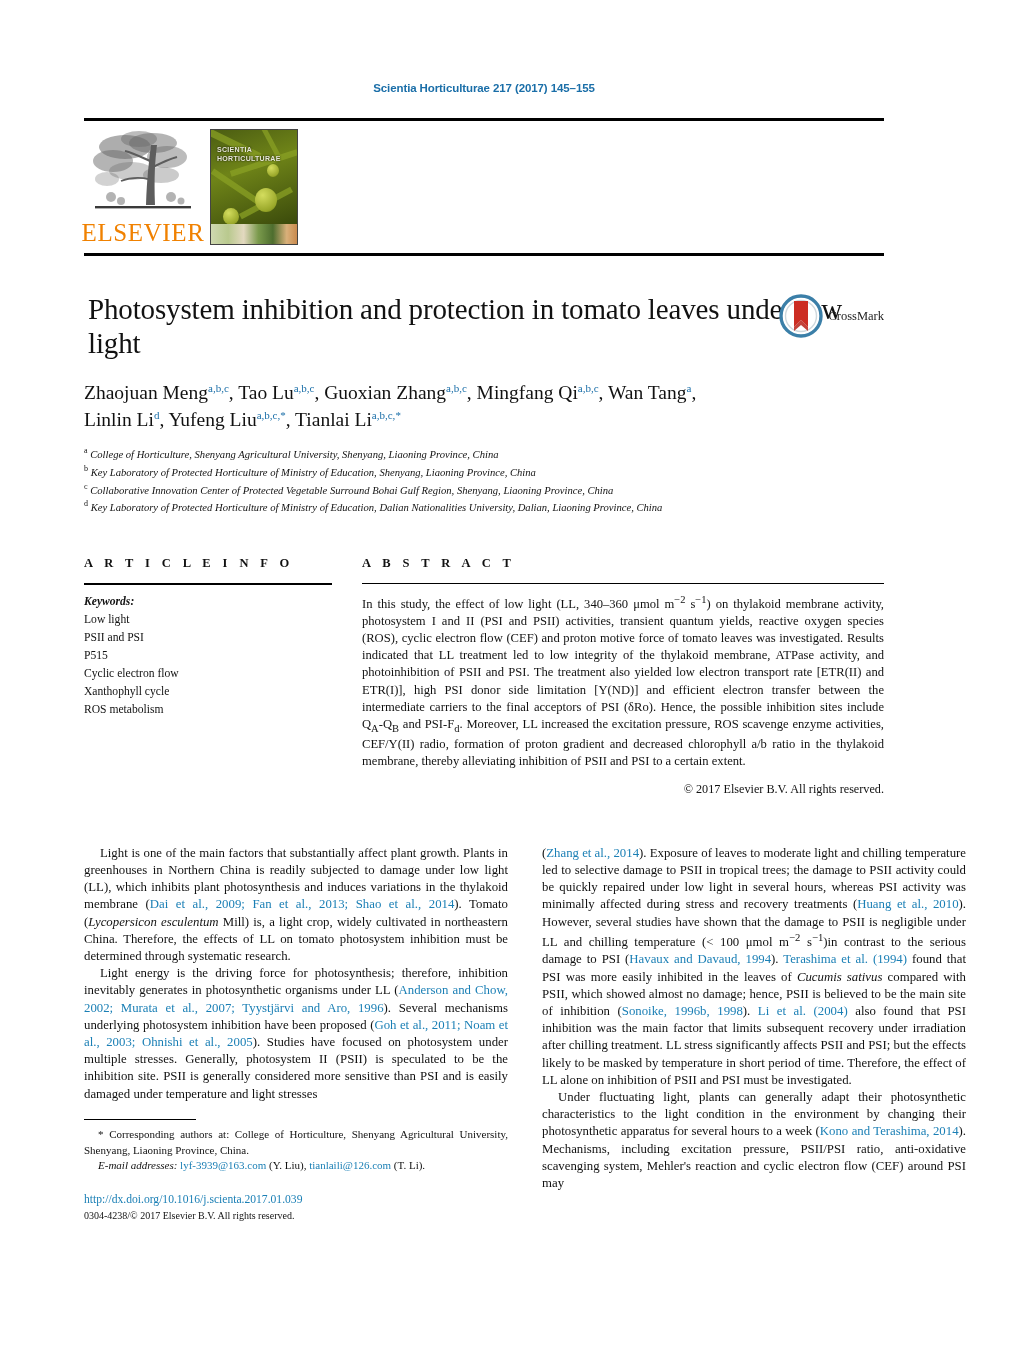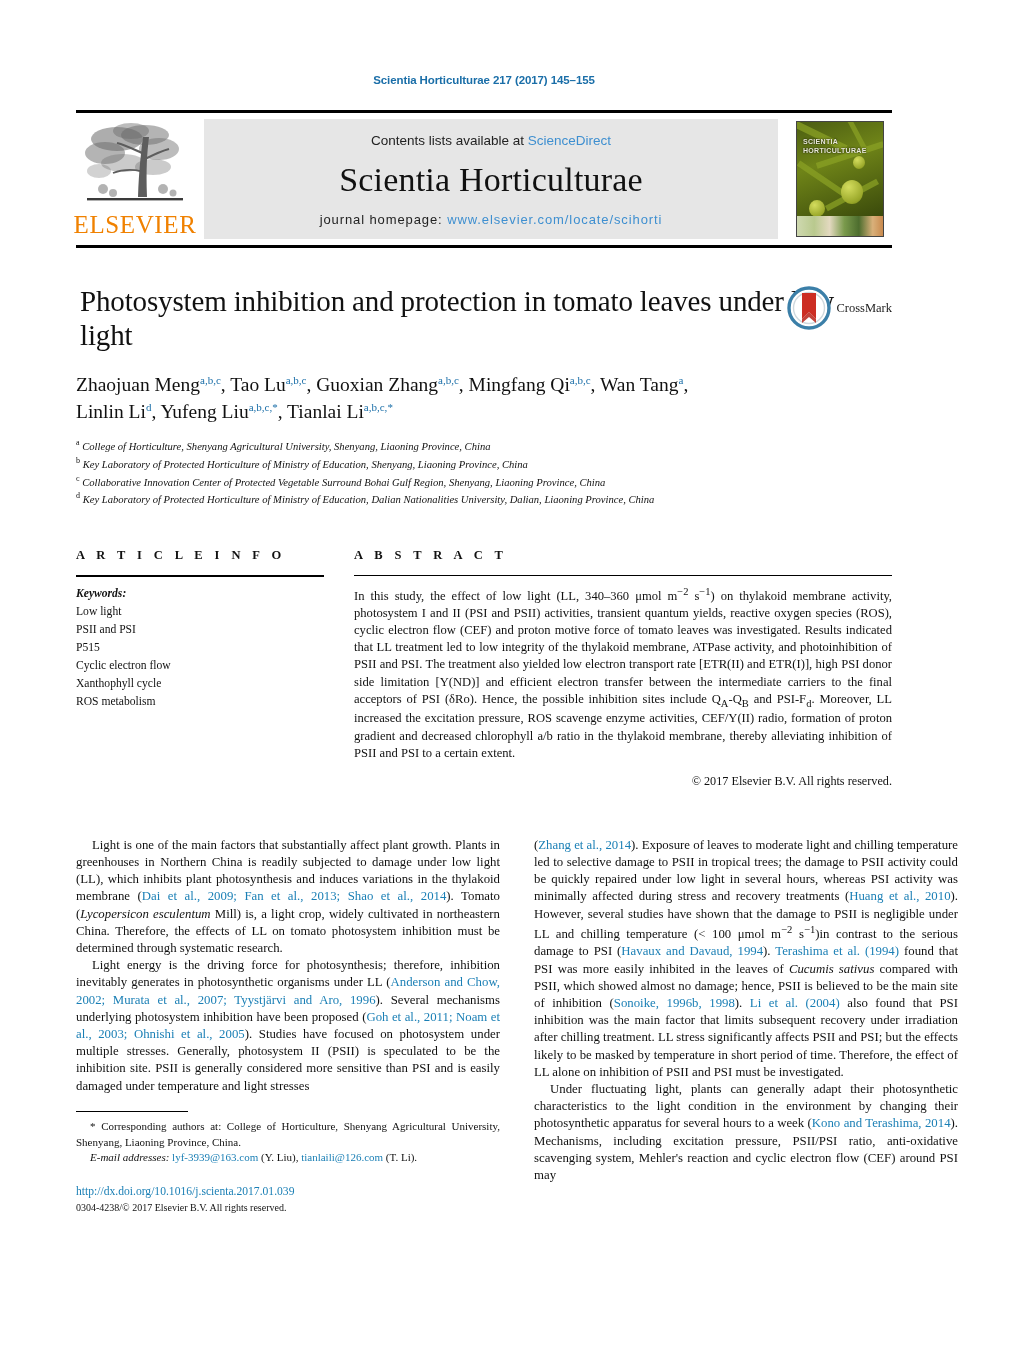--- a/index.html
+++ b/index.html
@@ -8,21 +8,21 @@
     background: #ffffff;
   }
   body {
     width: 1020px; height: 1351px;
     position: relative;
     font-family: "Liberation Serif", "DejaVu Serif", serif;
     color: #000;
     overflow: hidden;
   }
 
-  .page { position: relative; width: 968px; height: 1351px; padding: 8px; }
+  .page { position: relative; width: 968px; height: 1351px; padding: 16px; }
 
   
   .runhead {
     text-align: center;
     font-family: "Liberation Sans", sans-serif;
     font-size: 11.5px;
     font-weight: bold;
     color: #1a6ea8;
     letter-spacing: -0.1px;
     padding-top: 66px;
@@ -248,29 +248,20 @@
         <g fill="#6a6a6a" opacity=".5">
           <circle cx="20" cy="70" r="5"></circle>
             <circle cx="30" cy="74" r="4"></circle>
           <circle cx="80" cy="70" r="5"></circle>
             <circle cx="90" cy="74" r="3.5"></circle>
         </g>
       </svg>
       <div class="els-word">ELSEVIER</div>
     </div>
 
-    <div class="center-block">
-      <div class="contents-line">
-        <span>Contents lists available at </span><span class="sd">ScienceDirect</span>
-      </div>
-      <div class="journal-name">Scientia Horticulturae</div>
-      <div class="homepage-line">
-        <span>journal homepage: </span><span class="url">www.elsevier.com/locate/scihorti</span>
-      </div>
-    </div>
 
     <div class="cover-block">
       <div class="cover-img">
         <div class="leaf" style="left:-8px;top:10px;width:60px;height:7px;transform:rotate(26deg);"></div>
         <div class="leaf" style="left:18px;top:30px;width:70px;height:6px;transform:rotate(-18deg);"></div>
         <div class="leaf" style="left:-4px;top:56px;width:64px;height:6px;transform:rotate(34deg);"></div>
         <div class="leaf" style="left:26px;top:70px;width:58px;height:6px;transform:rotate(-28deg);"></div>
         <div class="leaf" style="left:34px;top:4px;width:46px;height:5px;transform:rotate(62deg);"></div>
         <div class="fruit" style="left:44px;top:58px;width:22px;height:24px;"></div>
         <div class="fruit" style="left:12px;top:78px;width:16px;height:17px;"></div>

